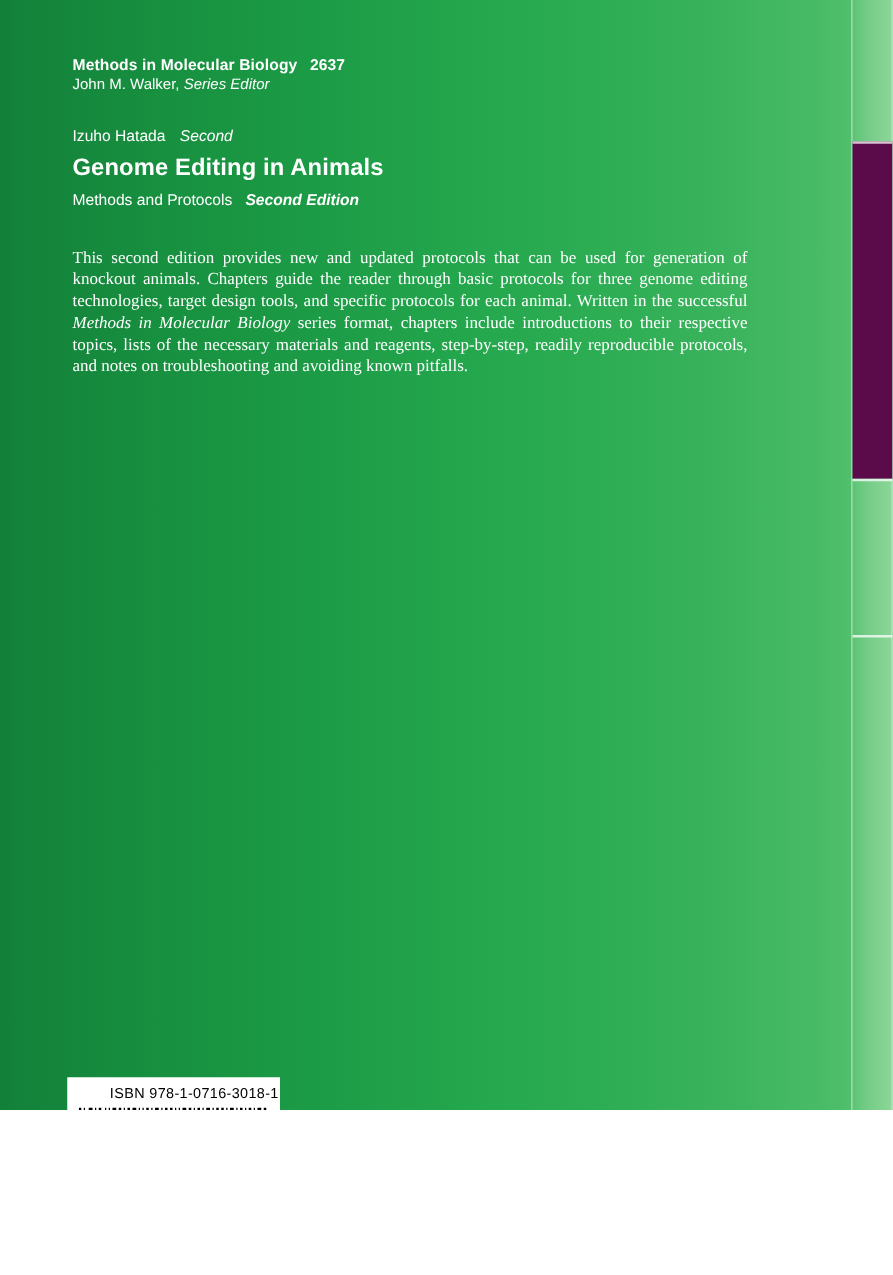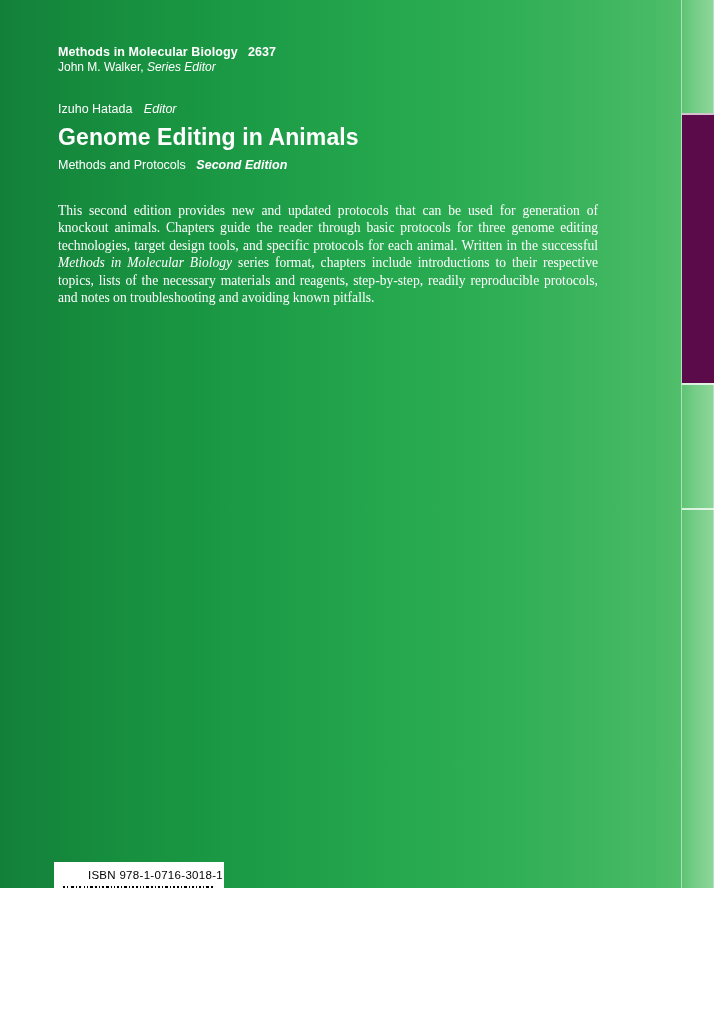--- a/index.html
+++ b/index.html
@@ -107,21 +107,21 @@
     margin: 0 0 8px 0;
   }
   .editor-line .role {
     font-style: italic;
     margin-left: 8px;
   }
 
   .book-title {
     font-family: "Liberation Sans", sans-serif;
     font-weight: bold;
-    font-size: 23px;
+    font-size: 19px;
     color: #ffffff;
     margin: 0 0 7px 0;
     letter-spacing: 0.1px;
   }
   .book-subtitle {
     font-family: "Liberation Sans", sans-serif;
     font-size: 12.5px;
     color: #ffffff;
     margin: 0 0 30px 0;
   }
@@ -220,21 +220,21 @@
       <span>Methods in Molecular Biology</span><span class="num">2637</span>
     </p>
 
     <p class="series-editor">
       <span>John M. Walker,</span>
       <span class="ital">Series Editor</span>
     </p>
 
     <p class="editor-line">
       <span>Izuho Hatada</span>
-      <span class="role">Editor</span>
+      <span class="role">Second</span>
     </p>
 
     <h1 class="book-title">Genome Editing in Animals</h1>
 
     <p class="book-subtitle">
       <span>Methods and Protocols</span>
       <span class="edition">Second Edition</span>
     </p>
 
     <p class="blurb"><span>This second edition provides new and updated protocols that can be used for generation of knockout animals. Chapters guide the reader through basic protocols for three genome editing technologies, target design tools, and specific protocols for each animal. Written in the successful </span><em>Methods in Molecular Biology</em><span> series format, chapters include introductions to their respective topics, lists of the necessary materials and reagents, step-by-step, readily reproducible protocols, and notes on troubleshooting and avoiding known pitfalls.</span></p>

